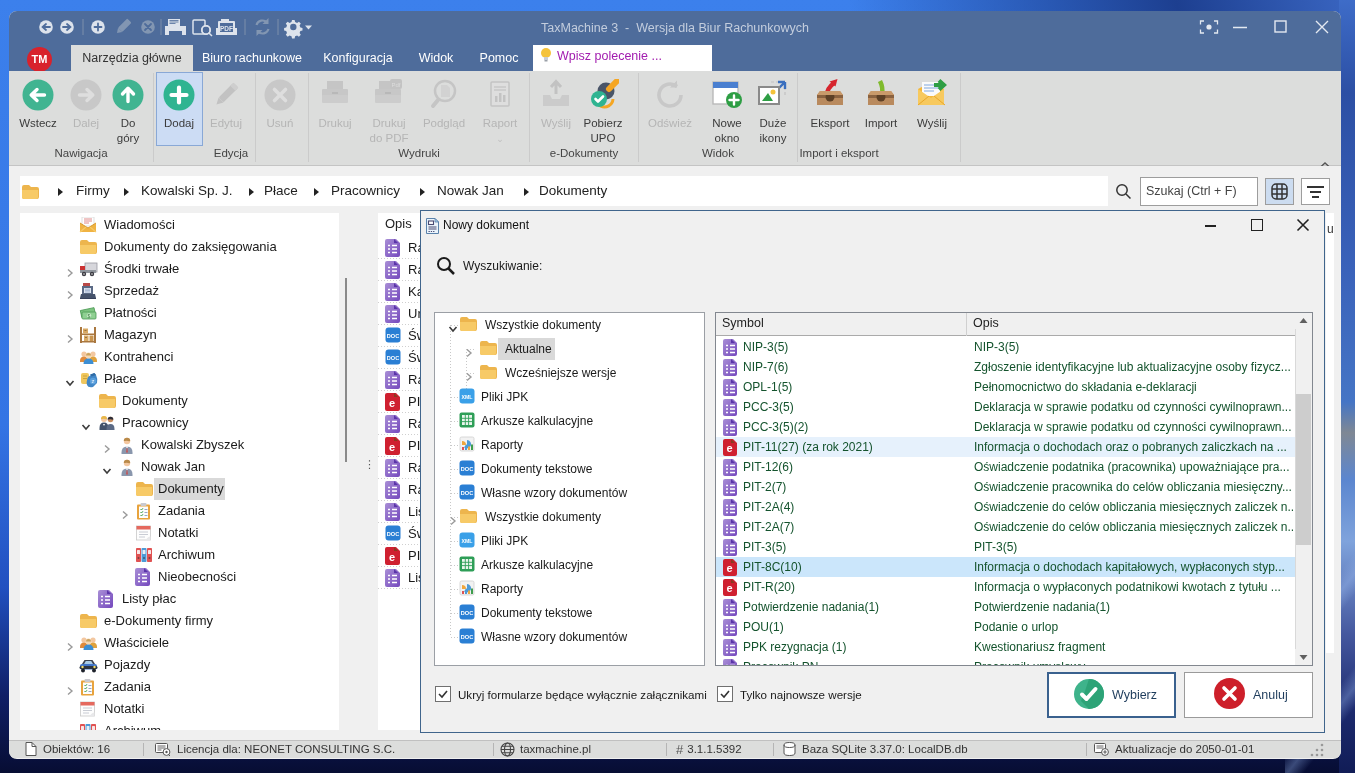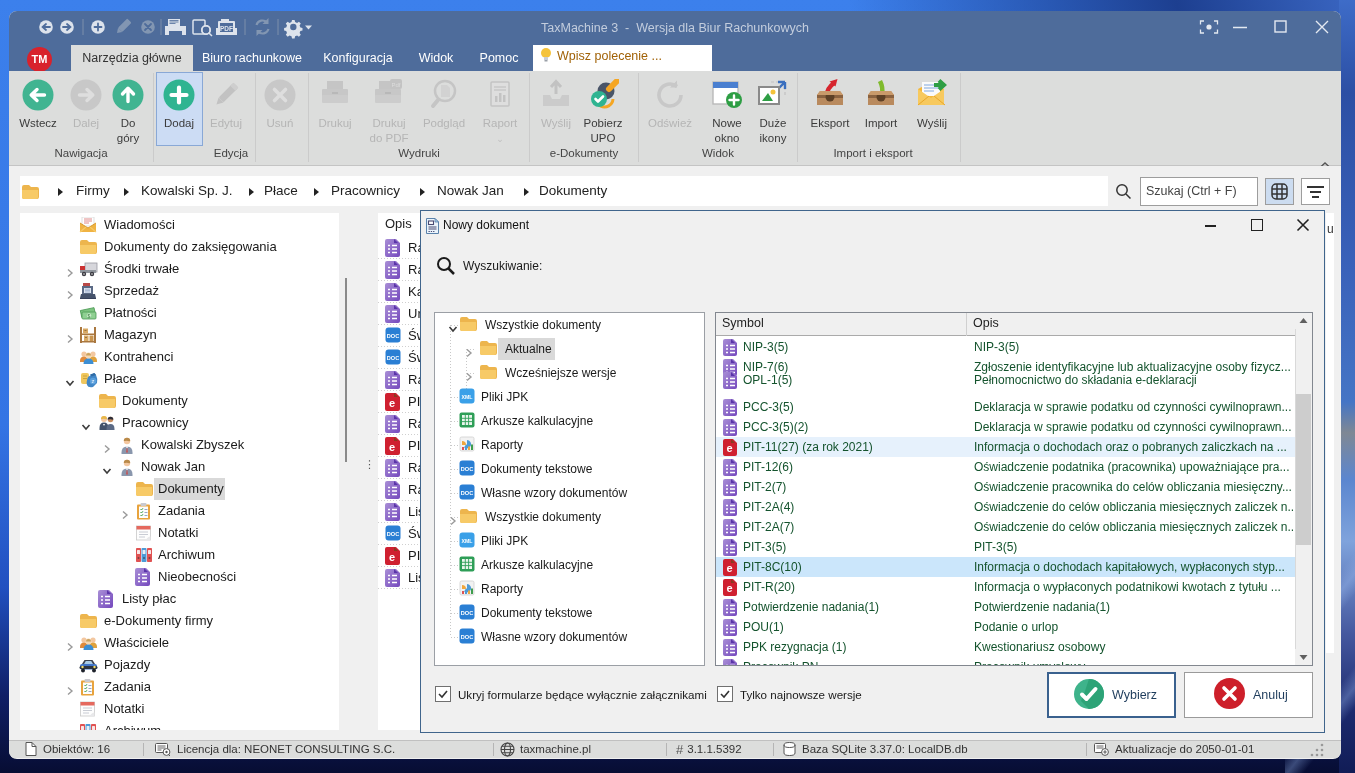--- a/index.html
+++ b/index.html
@@ -19,21 +19,21 @@
 #titlebar { position:absolute; left:0; top:0; width:100%; height:34px; background:#4e6c9b; }
 #title { position:absolute; top:10px; left:0; width:100%; text-align:center;
   color:#c3cddd; font-size:12.5px; }
 
 #tabbar { position:absolute; left:0; top:34px; width:100%; height:26px; background:#4e6c9b; }
 .tab { position:absolute; top:0px; height:26px; line-height:26px; color:#fff; font-size:12.5px; text-align:center; white-space:nowrap; }
 #tab1 { left:62px; width:122px; background:#dcdddc; color:#333; }
 #tmlogo { position:absolute; left:18px; top:36px; width:25px; height:25px; border-radius:50%;
   background:#d8222c; color:#fff; font-weight:bold; font-size:11px; text-align:center; line-height:25px; }
 #cmdbox { position:absolute; left:524px; top:34px; width:179px; height:27px; background:#fff;
-  font-size:12.5px; color:#a16207; line-height:23px; }
+  font-size:12.5px; color:#a21caf; line-height:23px; }
 
 #ribbon { position:absolute; left:0; top:60px; width:100%; height:95px; background:#dcdddc; border-bottom:1px solid #c4c4c4;}
 .rsep { position:absolute; top:2px; height:89px; width:1px; background:#cbcbcb; }
 .rbtn { position:absolute; top:4px; width:52px; text-align:center; font-size:11.5px; color:#3b3b3b;}
 .rbtn .ic { margin:4px auto 3px auto; width:32px; height:32px; }
 .rbtn .lb { line-height:14.5px; }
 .rbtn.dis { color:#b5b5b5; }
 .glabel { position:absolute; top:76px; font-size:11.5px; color:#444; text-align:center; }
 #dodajbox { position:absolute; left:147px; top:1px; width:47px; height:74px;
   background:#ccdcf4; border:1px solid #89a8d6; }
@@ -308,21 +308,21 @@
           <path d="M2 10 l13 9 13-9 v16 h-26z" fill="#f7c95e"></path>
           <path d="M2 26 l11-9 M29 26 l-11-9" stroke="#e8a62a" stroke-width="1"></path>
           <path d="M18 6 h9 M23 1.5 l5 4.5 -5 4.5" stroke="#2e9e44" stroke-width="4" fill="none"></path>
         </svg>
       <div class="lb">Wyślij</div></div>
     <div class="glabel" style="left:0;width:144px">Nawigacja</div>
     <div class="glabel" style="left:146px;width:152px">Edycja</div>
     <div class="glabel" style="left:301px;width:218px">Wydruki</div>
     <div class="glabel" style="left:522px;width:106px">e-Dokumenty</div>
     <div class="glabel" style="left:631px;width:156px">Widok</div>
-    <div class="glabel" style="left:790px;width:148px">Import i eksport</div>
+    <div class="glabel" style="left:756px;width:148px">Import i eksport</div>
     <div style="position:absolute;left:1309px;top:84px"><svg width="14" height="8" viewBox="0 0 14 8">
           <path d="M2 6.5 l5-4.5 5 4.5" stroke="#555" stroke-width="1.4" fill="none"></path>
         </svg></div>
   </div>
   <div id="crumbbar">
     <div id="crumbwhite"></div>
 <div style="position:absolute;left:12px;top:18px"><svg width="18" height="16" viewBox="0 0 18 16">
           <path d="M1 3 q0-2 2-2 h5 l2 2 h6 q2 0 2 2 v8 q0 2 -2 2 h-13 q-2 0 -2-2z" fill="#edb54d"></path>
           <path d="M1 6 h16 v7 q0 2 -2 2 h-12 q-2 0 -2-2z" fill="#f7ca67"></path>
         </svg></div>
@@ -1121,21 +1121,21 @@
             <path d="M8 0 l4 4 h-4z" fill="#5a35a8"></path>
             <g stroke="#fff" stroke-width="1.6">
               <path d="M3 6.5 h2 M7 6.5 h5"></path>
               <path d="M3 10 h2 M7 10 h5"></path>
               <path d="M3 13.5 h2 M7 13.5 h5"></path>
             </g>
           </svg></span>
         <span style="position:absolute;left:27px">NIP-7(6)</span>
         <span class="cell2" style="left:258px">Zgłoszenie identyfikacyjne lub aktualizacyjne osoby fizycz...</span>
       </div>
-<div class="drow" style="top:57px;padding-left:24px;">
+<div class="drow" style="top:64px;padding-left:24px;">
         <span style="position:absolute;left:7px;top:1.5px"><svg width="14" height="17" viewBox="0 0 14 17">
             <defs>
               <linearGradient id="pg1417" x1="0" y1="0" x2="1" y2="1">
                 <stop offset="0" stop-color="#a98fd6"></stop>
                 <stop offset="1" stop-color="#7448bd"></stop>
               </linearGradient>
             </defs>
             <path d="M0 2 q0-2 2-2 h8 l4 4 v11 q0 2 -2 2 h-10 q-2 0 -2-2z" fill="url(#pg1417)"></path>
             <path d="M8 0 l4 4 h-4z" fill="#5a35a8"></path>
             <g stroke="#fff" stroke-width="1.6">
@@ -1355,21 +1355,21 @@
             </defs>
             <path d="M0 2 q0-2 2-2 h8 l4 4 v11 q0 2 -2 2 h-10 q-2 0 -2-2z" fill="url(#pg1417)"></path>
             <path d="M8 0 l4 4 h-4z" fill="#5a35a8"></path>
             <g stroke="#fff" stroke-width="1.6">
               <path d="M3 6.5 h2 M7 6.5 h5"></path>
               <path d="M3 10 h2 M7 10 h5"></path>
               <path d="M3 13.5 h2 M7 13.5 h5"></path>
             </g>
           </svg></span>
         <span style="position:absolute;left:27px">PPK rezygnacja (1)</span>
-        <span class="cell2" style="left:258px">Kwestionariusz osobowy</span>
+        <span class="cell2" style="left:258px">Kwestionariusz fragment</span>
       </div>
 <div class="drow" style="top:344px;">
         <span style="position:absolute;left:7px;top:1.5px"><svg width="14" height="17" viewBox="0 0 14 17">
             <defs>
               <linearGradient id="pg1417" x1="0" y1="0" x2="1" y2="1">
                 <stop offset="0" stop-color="#a98fd6"></stop>
                 <stop offset="1" stop-color="#7448bd"></stop>
               </linearGradient>
             </defs>
             <path d="M0 2 q0-2 2-2 h8 l4 4 v11 q0 2 -2 2 h-10 q-2 0 -2-2z" fill="url(#pg1417)"></path>

